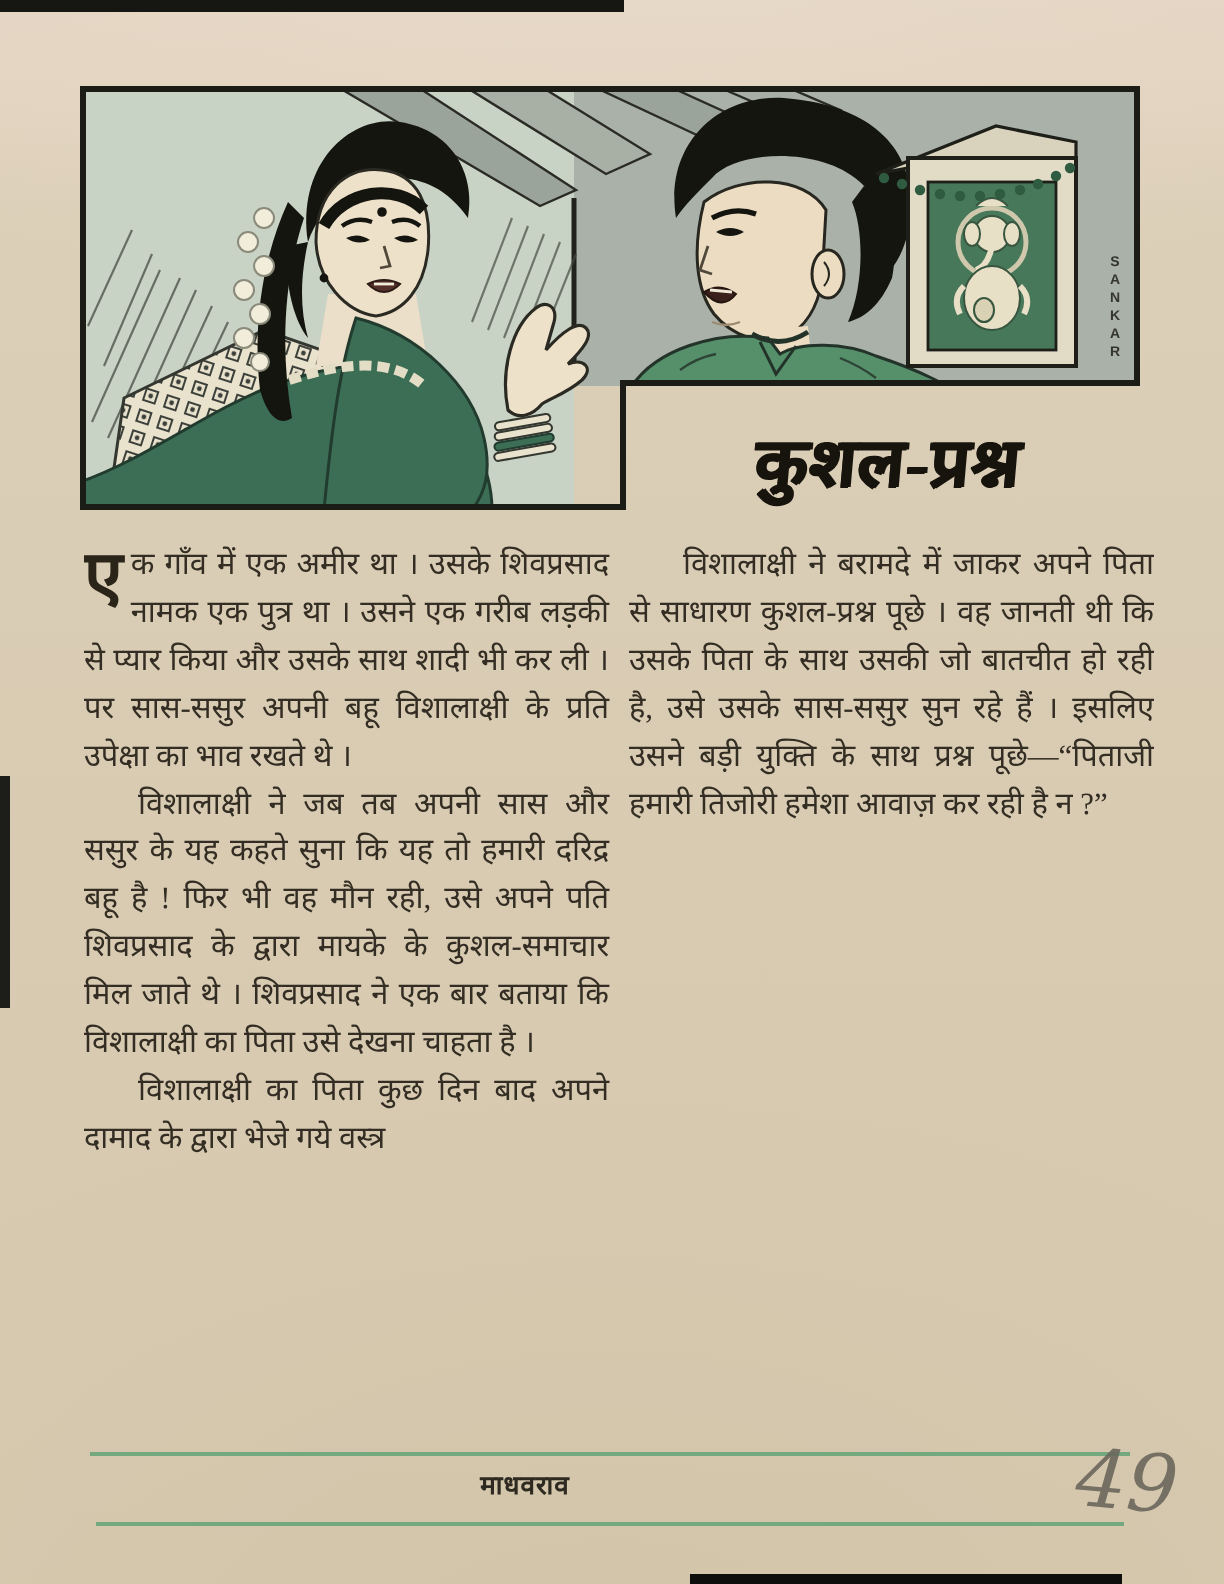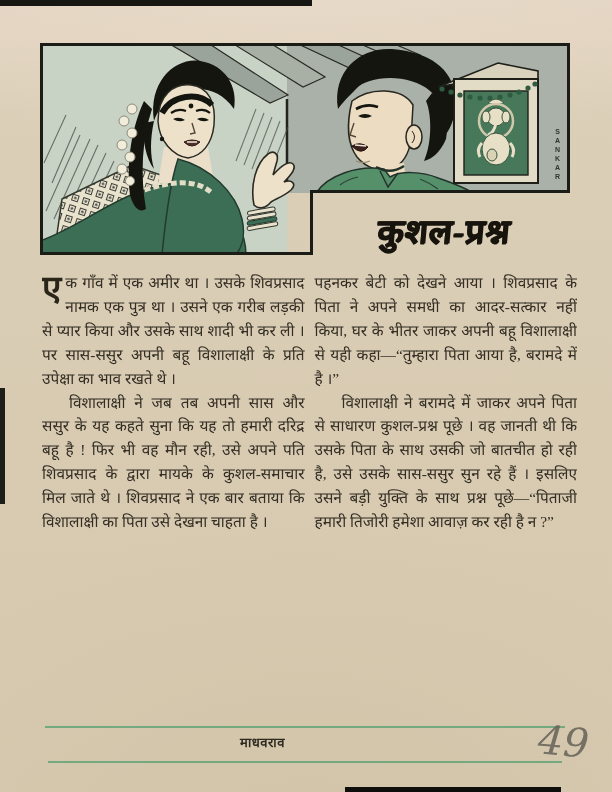--- a/index.html
+++ b/index.html
@@ -225,23 +225,23 @@
   </div>
 
   <div class="signature">SANKAR</div>
 
   <div class="story-title">कुशल-प्रश्न</div>
 
   <div class="columns">
     <div class="col">
       <p class="first"><span class="dropcap">ए</span><span>क गाँव में एक अमीर था ।  उसके शिवप्रसाद नामक एक पुत्र था ।  उसने एक गरीब लड़की से प्यार किया और उसके साथ शादी भी कर ली ।  पर सास-ससुर अपनी बहू विशालाक्षी के प्रति उपेक्षा का भाव रखते थे ।</span></p>
       <p>विशालाक्षी ने जब तब अपनी सास और ससुर के यह कहते सुना कि यह तो हमारी दरिद्र बहू है !  फिर भी वह मौन रही, उसे अपने पति शिवप्रसाद के द्वारा मायके के कुशल-समाचार मिल जाते थे ।  शिवप्रसाद ने एक बार बताया कि विशालाक्षी का पिता उसे देखना चाहता है ।</p>
+      <p>विशालाक्षी का पिता कुछ दिन बाद अपने दामाद के द्वारा भेजे गये वस्त्र</p>
     </div>
     <div class="col">
-      <p class="first">पहनकर बेटी को देखने आया । शिवप्रसाद के पिता ने अपने समधी का आदर-सत्कार नहीं किया, घर के भीतर जाकर अपनी बहू विशालाक्षी से यही कहा—“तुम्हारा पिता आया है, बरामदे में है ।”</p>
       <p>विशालाक्षी ने बरामदे में जाकर अपने पिता से साधारण कुशल-प्रश्न पूछे ।  वह जानती थी कि उसके पिता के साथ उसकी जो बातचीत हो रही है, उसे उसके सास-ससुर सुन रहे हैं ।  इसलिए उसने बड़ी युक्ति के साथ प्रश्न पूछे—“पिताजी हमारी तिजोरी हमेशा आवाज़ कर रही है न ?”</p>
     </div>
   </div>
 
   <div class="rule r1"></div>
   <div class="footer-author">माधवराव</div>
   <div class="rule r2"></div>
   <div class="page-number">49</div>
 
 </div>

